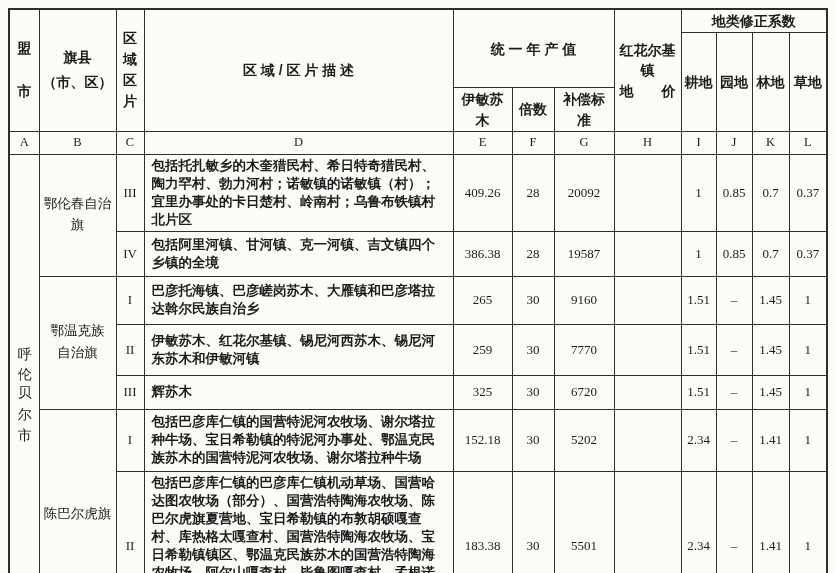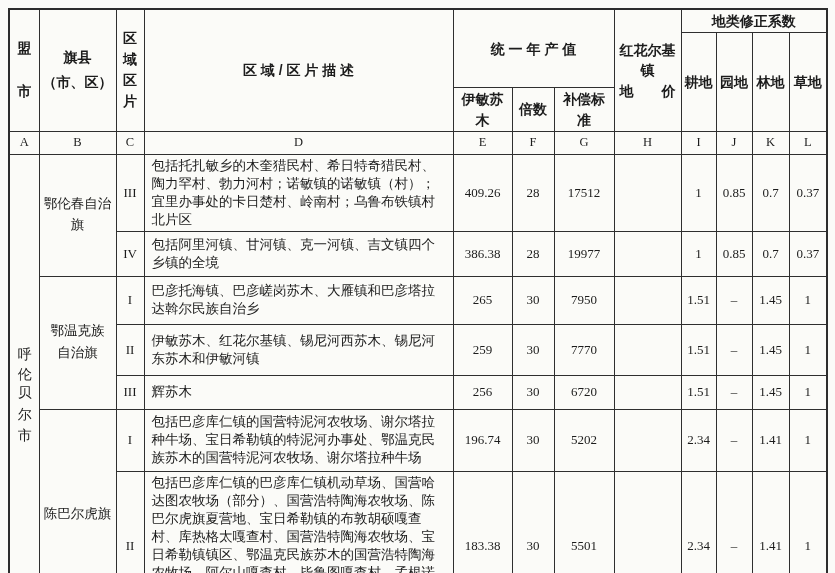--- a/index.html
+++ b/index.html
@@ -39,20 +39,21 @@
     font-size:12.5px;
     font-family:"Liberation Serif","DejaVu Serif",serif;
     font-weight:normal;
   }
   td{font-size:13px;}
   td.desc{
     text-align:left;
     font-size:13.5px;
     line-height:18px;
     padding:2px 6px 2px 7px;
+    font-weight:bold;
   }
   td.banner{
     font-size:13.5px;
     white-space:pre-line;
     line-height:1.6;
     font-family:Liberation Mono, monospace;
   }
   td.league-cell{padding:0;}
   .vtext{
     display:inline-block;
@@ -124,47 +125,47 @@
     <td>L</td>
   </tr>
 
   <tr style="height:59px">
     <td rowspan="7" class="league-cell"><span class="vtext">呼伦贝尔市</span></td>
     <td rowspan="2" class="banner">鄂伦春自治旗</td>
     <td>III</td>
     <td class="desc">包括托扎敏乡的木奎猎民村、希日特奇猎民村、陶力罕村、勃力河村；诺敏镇的诺敏镇（村）；宜里办事处的卡日楚村、岭南村；乌鲁布铁镇村北片区</td>
     <td class="num">409.26</td>
     <td class="num">28</td>
-    <td class="num">17512</td>
+    <td class="num">20092</td>
     <td class="num"></td>
     <td class="num">1</td>
     <td class="num">0.85</td>
     <td class="num">0.7</td>
     <td class="num">0.37</td>
   </tr>
   <tr style="height:45px">
     <td>IV</td>
     <td class="desc">包括阿里河镇、甘河镇、克一河镇、吉文镇四个乡镇的全境</td>
     <td class="num">386.38</td>
     <td class="num">28</td>
-    <td class="num">19977</td>
+    <td class="num">19587</td>
     <td class="num"></td>
     <td class="num">1</td>
     <td class="num">0.85</td>
     <td class="num">0.7</td>
     <td class="num">0.37</td>
   </tr>
   <tr style="height:48px">
     <td rowspan="3" class="banner">鄂温克族
 自治旗</td>
     <td>I</td>
     <td class="desc">巴彦托海镇、巴彦嵯岗苏木、大雁镇和巴彦塔拉达斡尔民族自治乡</td>
     <td class="num">265</td>
     <td class="num">30</td>
-    <td class="num">7950</td>
+    <td class="num">9160</td>
     <td class="num"></td>
     <td class="num">1.51</td>
     <td class="num">–</td>
     <td class="num">1.45</td>
     <td class="num">1</td>
   </tr>
   <tr style="height:51px">
     <td>II</td>
     <td class="desc">伊敏苏木、红花尔基镇、锡尼河西苏木、锡尼河东苏木和伊敏河镇</td>
     <td class="num">259</td>
@@ -172,34 +173,34 @@
     <td class="num">7770</td>
     <td class="num"></td>
     <td class="num">1.51</td>
     <td class="num">–</td>
     <td class="num">1.45</td>
     <td class="num">1</td>
   </tr>
   <tr style="height:34px">
     <td>III</td>
     <td class="desc">辉苏木</td>
-    <td class="num">256</td>
+    <td class="num">325</td>
     <td class="num">30</td>
     <td class="num">6720</td>
     <td class="num"></td>
     <td class="num">1.51</td>
     <td class="num">–</td>
     <td class="num">1.45</td>
     <td class="num">1</td>
   </tr>
   <tr style="height:62px">
     <td rowspan="2" class="banner">陈巴尔虎旗</td>
     <td>I</td>
     <td class="desc">包括巴彦库仁镇的国营特泥河农牧场、谢尔塔拉种牛场、宝日希勒镇的特泥河办事处、鄂温克民族苏木的国营特泥河农牧场、谢尔塔拉种牛场</td>
-    <td class="num">196.74</td>
+    <td class="num">152.18</td>
     <td class="num">30</td>
     <td class="num">5202</td>
     <td class="num"></td>
     <td class="num">2.34</td>
     <td class="num">–</td>
     <td class="num">1.41</td>
     <td class="num">1</td>
   </tr>
   <tr style="height:126px">
     <td>II</td>

